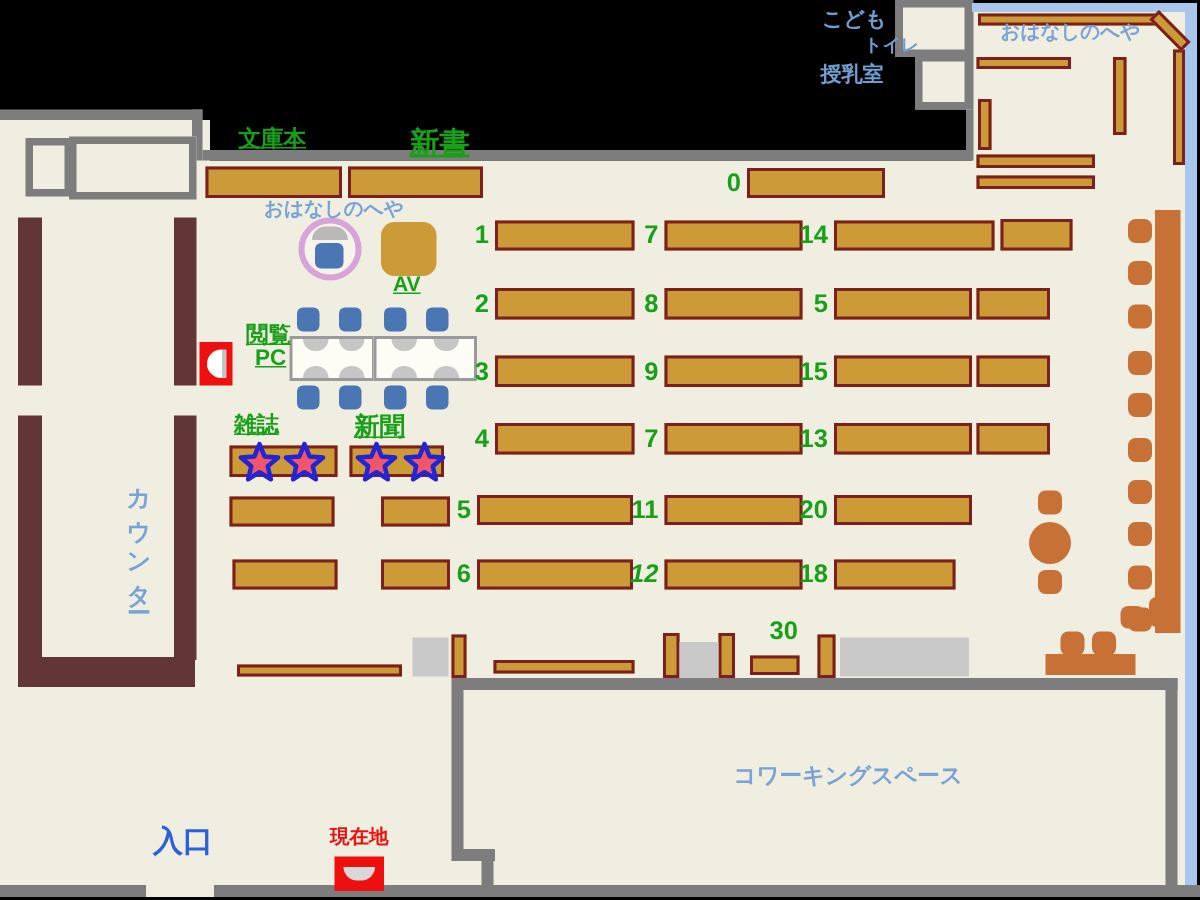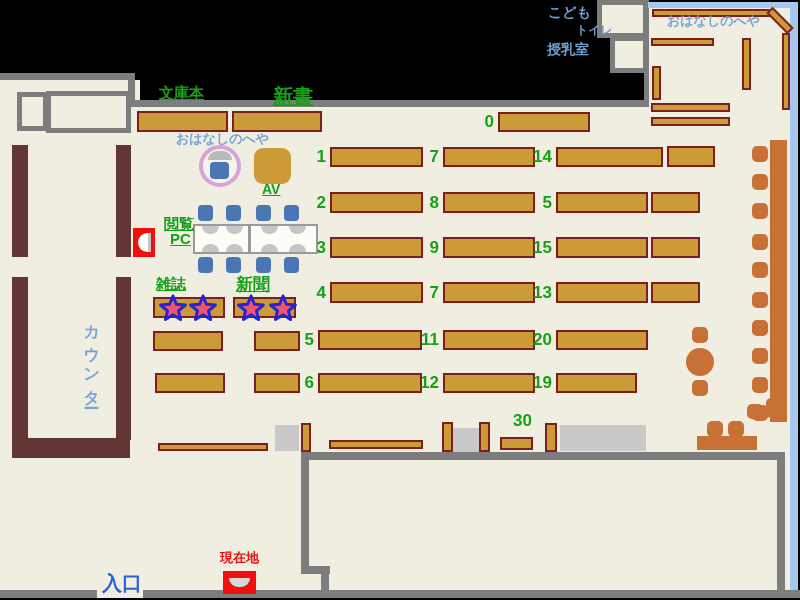--- a/index.html
+++ b/index.html
@@ -118,33 +118,33 @@
       <div class="abs num" style="left: 423px; top: 147px; width: 16px; height: 20px; line-height: 20px;">7</div>
       <div class="abs shelf" style="left: 443px; top: 192px; width: 92px; height: 21px;"></div>
       <div class="abs num" style="left: 423px; top: 192px; width: 16px; height: 21px; line-height: 21px;">8</div>
       <div class="abs shelf" style="left: 443px; top: 237px; width: 92px; height: 21px;"></div>
       <div class="abs num" style="left: 423px; top: 237px; width: 16px; height: 21px; line-height: 21px;">9</div>
       <div class="abs shelf" style="left: 443px; top: 282px; width: 92px; height: 21px;"></div>
       <div class="abs num" style="left: 415px; top: 282px; width: 24px; height: 21px; line-height: 21px;">7</div>
       <div class="abs shelf" style="left: 443px; top: 330px; width: 92px; height: 20px;"></div>
       <div class="abs num" style="left: 415px; top: 330px; width: 24px; height: 20px; line-height: 20px;">11</div>
       <div class="abs shelf" style="left: 443px; top: 373px; width: 92px; height: 20px;"></div>
-      <div class="abs num" style="left: 415px; top: 373px; width: 24px; height: 20px; line-height: 20px;">12</div>
+      <div class="abs num" style="left: 415px; top: 373px; width: 24px; height: 20px; line-height: 20px; font-style: italic;">12</div>
       <div class="abs shelf" style="left: 556px; top: 147px; width: 107px; height: 20px;"></div>
       <div class="abs num" style="left: 528px; top: 147px; width: 24px; height: 20px; line-height: 20px;">14</div>
       <div class="abs shelf" style="left: 556px; top: 192px; width: 92px; height: 21px;"></div>
       <div class="abs num" style="left: 528px; top: 192px; width: 24px; height: 21px; line-height: 21px;">5</div>
       <div class="abs shelf" style="left: 556px; top: 237px; width: 92px; height: 21px;"></div>
       <div class="abs num" style="left: 528px; top: 237px; width: 24px; height: 21px; line-height: 21px;">15</div>
       <div class="abs shelf" style="left: 556px; top: 282px; width: 92px; height: 21px;"></div>
       <div class="abs num" style="left: 528px; top: 282px; width: 24px; height: 21px; line-height: 21px;">13</div>
       <div class="abs shelf" style="left: 556px; top: 330px; width: 92px; height: 20px;"></div>
       <div class="abs num" style="left: 528px; top: 330px; width: 24px; height: 20px; line-height: 20px;">20</div>
       <div class="abs shelf" style="left: 556px; top: 373px; width: 81px; height: 20px;"></div>
-      <div class="abs num" style="left: 528px; top: 373px; width: 24px; height: 20px; line-height: 20px;">19</div>
+      <div class="abs num" style="left: 528px; top: 373px; width: 24px; height: 20px; line-height: 20px;">18</div>
       <div class="abs shelf" style="left: 500px; top: 437px; width: 33px; height: 13px;"></div>
       <div class="abs num" style="left: 502px; top: 414px; width: 30px; height: 13px; line-height: 13px;">30</div>
       <div class="abs shelf" style="left: 137px; top: 111px; width: 91px; height: 21px;"></div>
       <div class="abs shelf" style="left: 232px; top: 111px; width: 90px; height: 21px;"></div>
       <div class="abs shelf" style="left: 153px; top: 297px; width: 72px; height: 21px;"></div>
       <div class="abs shelf" style="left: 233px; top: 297px; width: 63px; height: 21px;"></div>
       <div class="abs shelf" style="left: 153px; top: 331px; width: 70px; height: 20px;"></div>
       <div class="abs shelf" style="left: 254px; top: 331px; width: 46px; height: 20px;"></div>
       <div class="abs shelf" style="left: 155px; top: 373px; width: 70px; height: 20px;"></div>
       <div class="abs shelf" style="left: 254px; top: 373px; width: 46px; height: 20px;"></div>
@@ -213,16 +213,17 @@
   <div class="lbl green" style="left:262px;top:182px;font-size:14px">AV</div>
   <div class="lbl green" style="left:164px;top:216px;font-size:15px">閲覧</div>
   <div class="lbl green" style="left:170px;top:231px;font-size:15px">PC</div>
   <div class="lbl green" style="left:156px;top:276px;font-size:15px">雑誌</div>
   <div class="lbl green" style="left:236px;top:276px;font-size:17px">新聞</div>
   <div class="lbl lightblue vtext" style="left:83px;top:314px;font-size:16px">カウンター</div>
   <div class="lbl blue" style="left:548px;top:5px;font-size:14px">こども</div>
   <div class="lbl blue" style="left:576px;top:24px;font-size:12px">トイレ</div>
   <div class="lbl blue" style="left:547px;top:42px;font-size:14px">授乳室</div>
   <div class="lbl lightblue" style="left:667px;top:14px;font-size:13px">おはなしのへや</div>
-  <div class="lbl" style="left:102px;top:572px;font-size:20px;font-weight:bold;color:var(--entrance_blue)">入口</div>
+  <div class="lbl lightblue" style="left:489px;top:510px;font-size:15px">コワーキングスペース</div>
+  <div class="lbl" style="left:102px;top:550px;font-size:20px;font-weight:bold;color:var(--entrance_blue)">入口</div>
   <div class="lbl" style="left:220px;top:551px;font-size:13px;font-weight:bold;color:var(--marker_red)">現在地</div>
 
 </div>
 
 </body></html>

